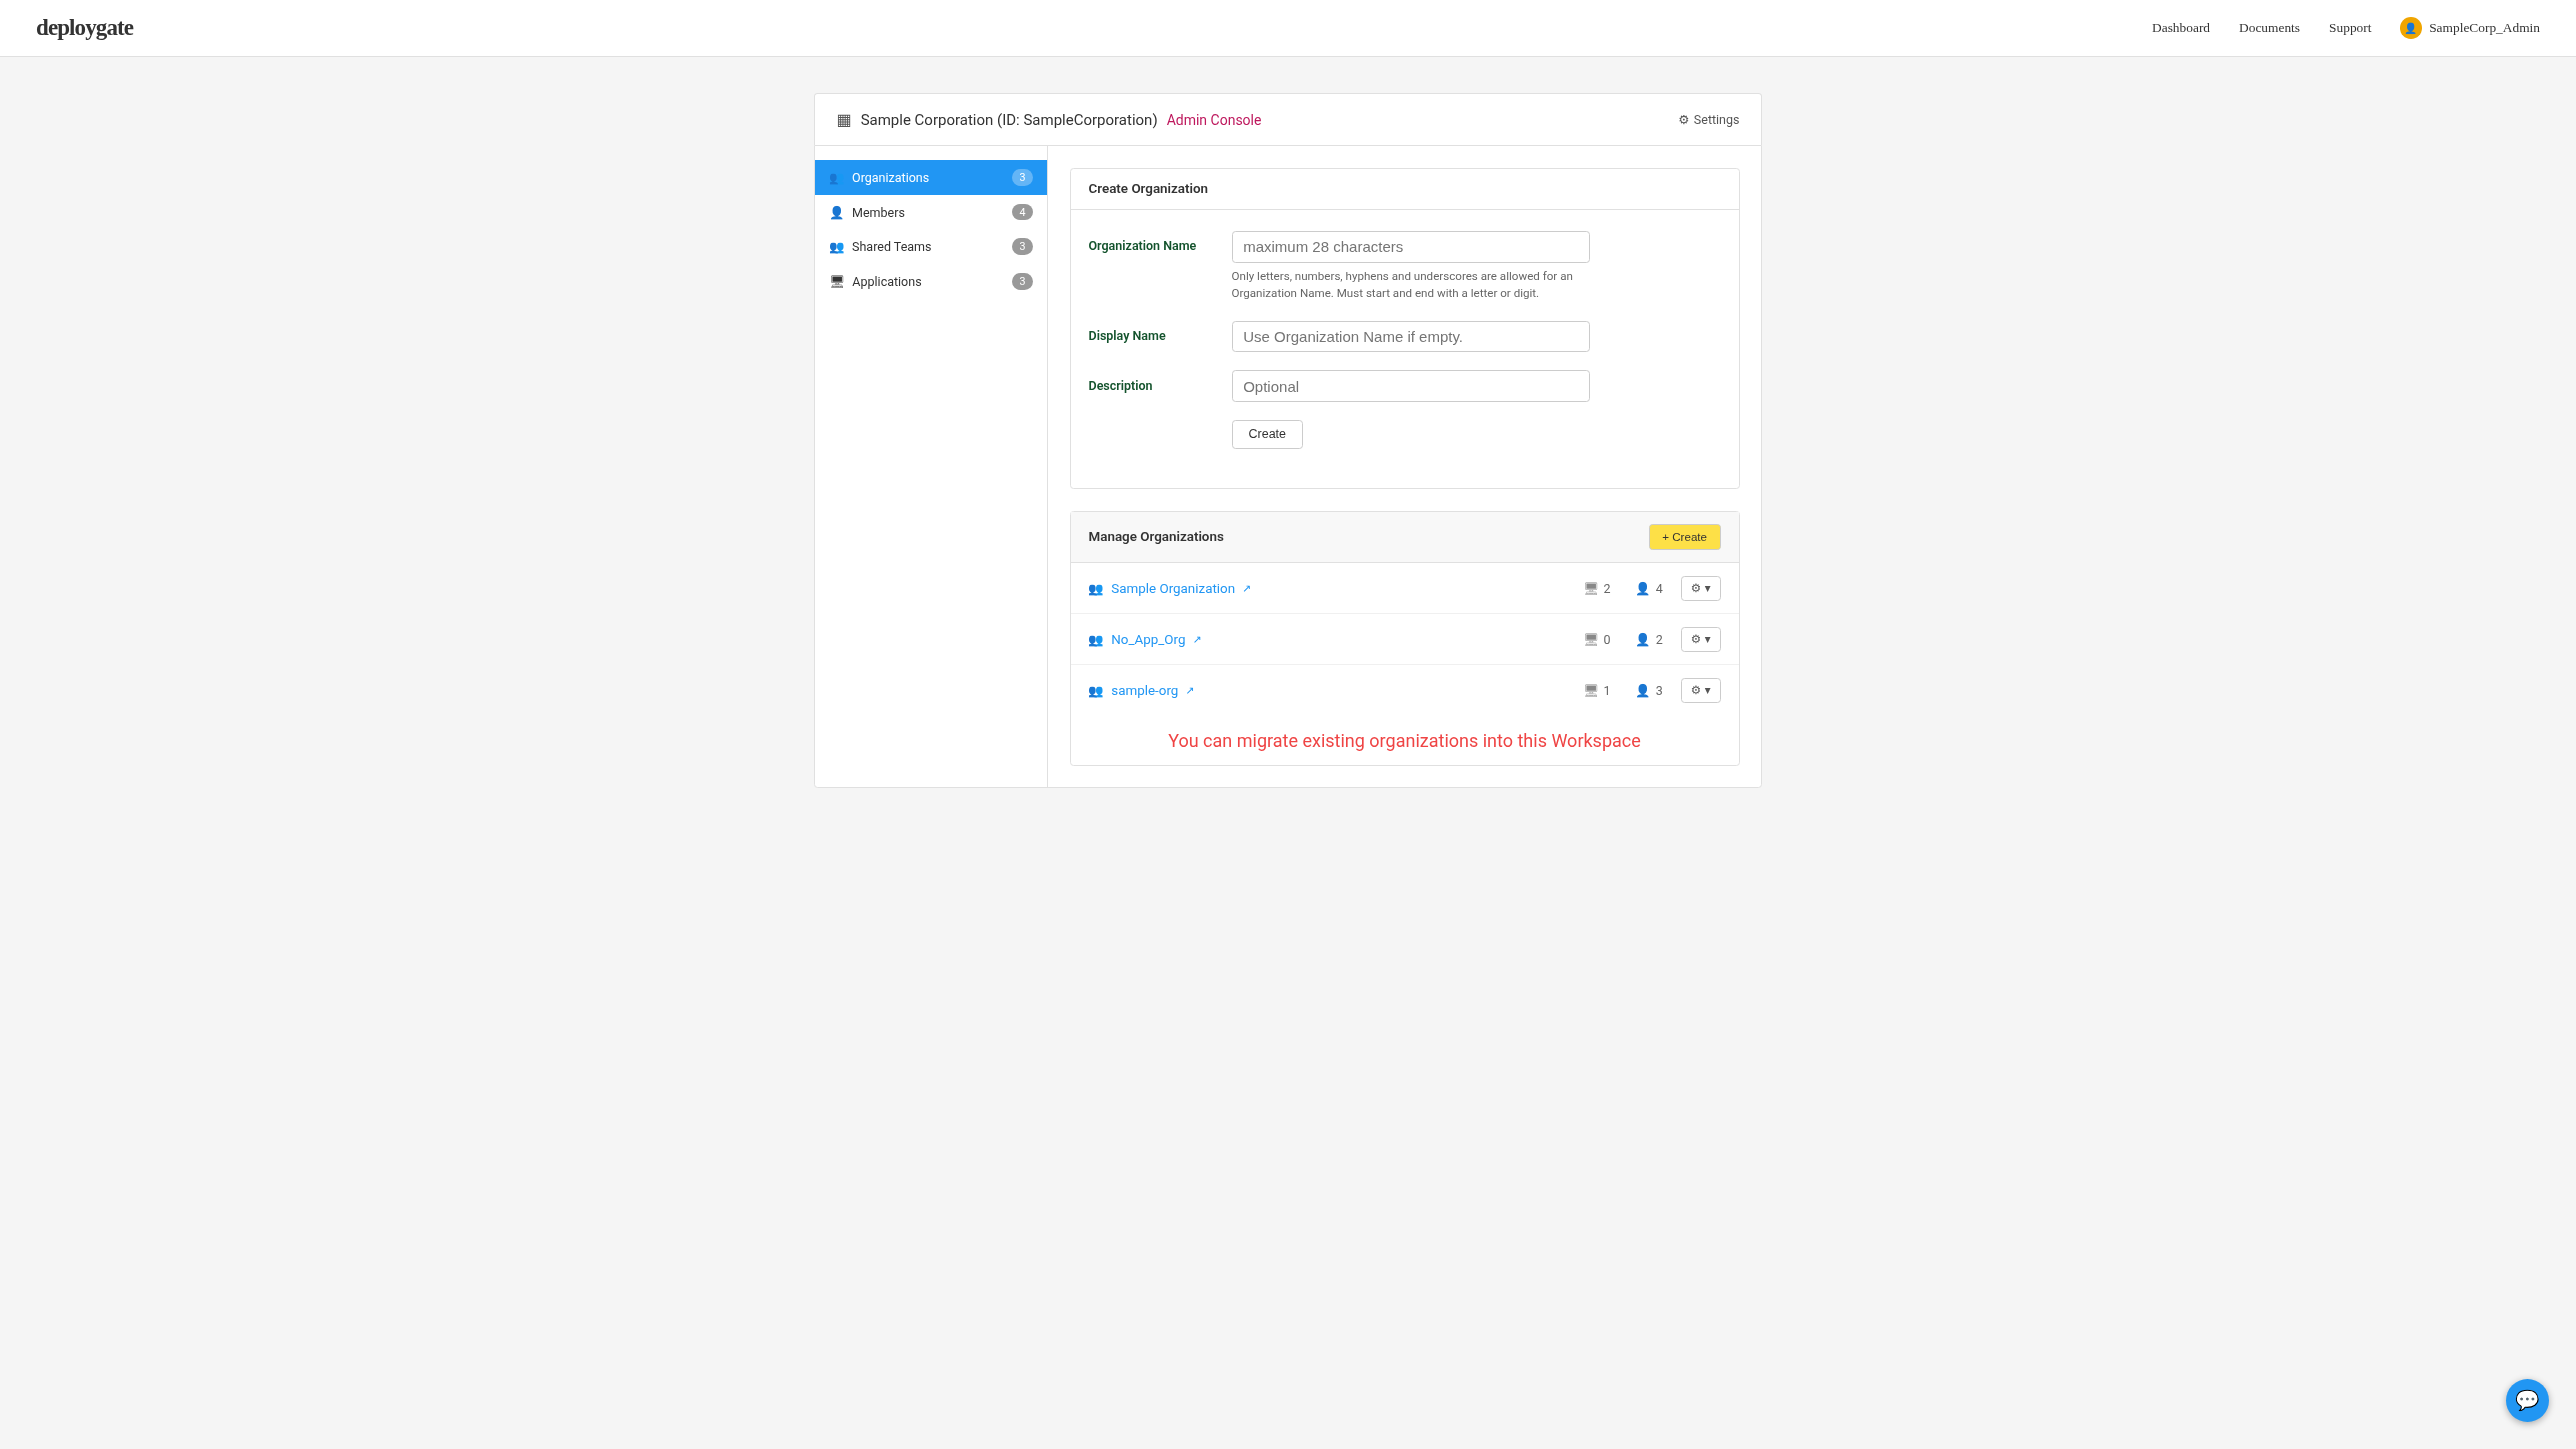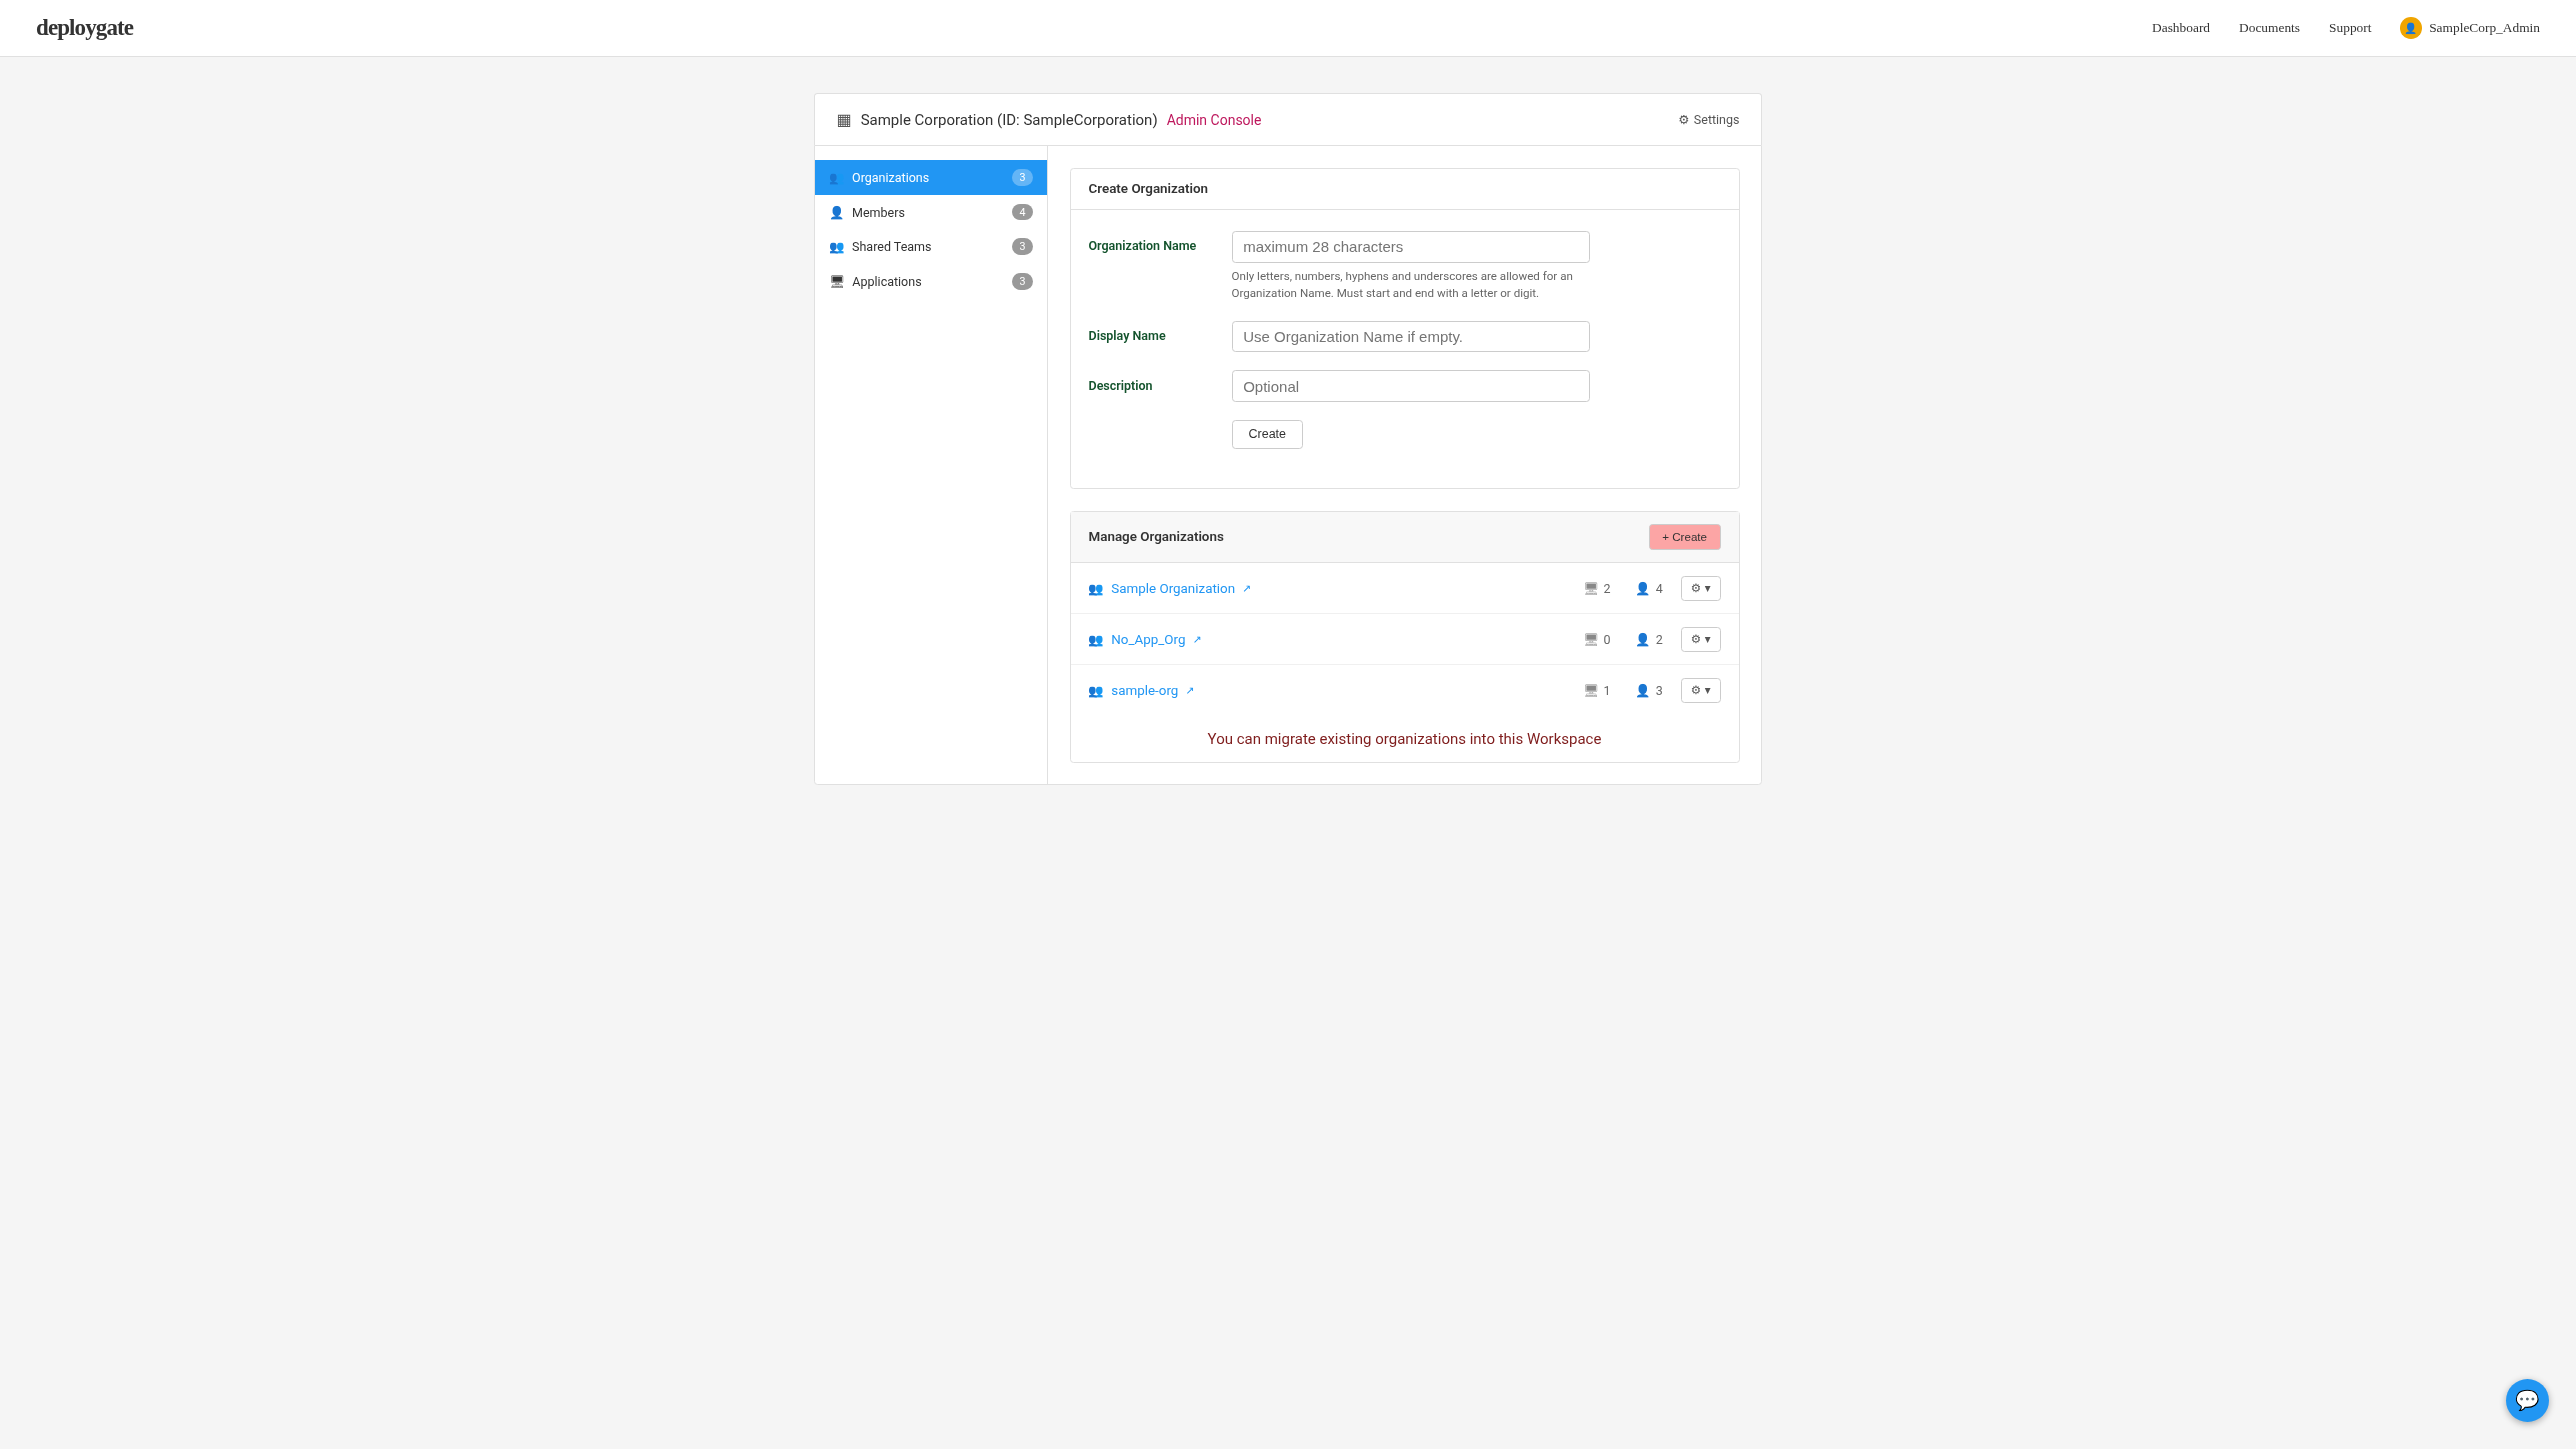--- a/index.html
+++ b/index.html
@@ -223,21 +223,21 @@
       align-items: center;
       justify-content: space-between;
       background: #f8f8f8;
     }
     .manage-header-title {
       font-size: 13.4px;
       font-weight: 600;
       color: #333;
     }
     .btn-plus-create {
-      background: #fca5a5;
+      background: #fde047;
       border: 0.9px solid #ccc;
       border-radius: 3.6px;
       padding: 5.4px 12.5px;
       font-size: 11.6px;
       cursor: pointer;
       color: #333;
       display: flex;
       align-items: center;
       gap: 3.6px;
     }
@@ -295,23 +295,23 @@
       display: flex;
       align-items: center;
       gap: 3.6px;
     }
 
     .migrate-link {
       text-align: center;
       padding: 14.3px;
     }
     .migrate-link a {
-      color: #7f1d1d;
+      color: #ef4444;
       text-decoration: none;
-      font-size: 15px;
+      font-size: 18px;
     }
 
     
     .chat-button {
       position: fixed;
       bottom: 27px;
       right: 27px;
       width: 43px;
       height: 43px;
       background: #2196F3;

